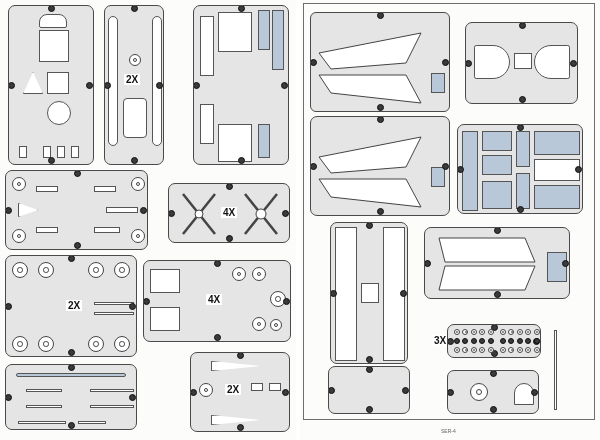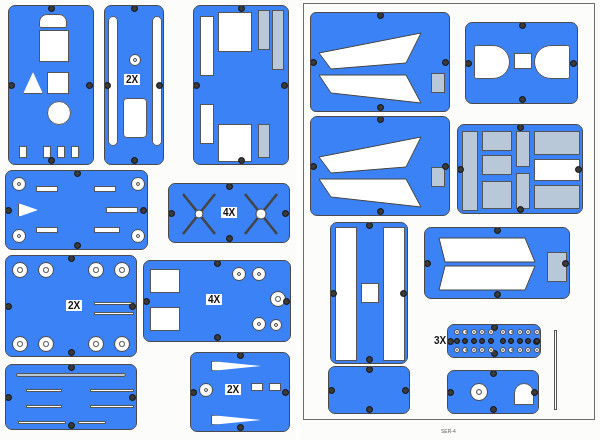--- a/index.html
+++ b/index.html
@@ -1,19 +1,19 @@
 <!DOCTYPE html>
 <html><head>
 <meta charset="utf-8">
 <style>
   html,body{margin:0;padding:0;background:#fff;}
   body{width:600px;height:440px;overflow:hidden;position:relative;font-family:"Liberation Sans",sans-serif;}
   .page{position:absolute;top:0;background:#fcfcfb;}
   .frame{position:absolute;border:1px solid #6d6d6d;}
-  .sprue{position:absolute;border:1.5px solid #4a4a4a;border-radius:7px;background:#3b82f6;box-sizing:border-box;overflow:hidden;}
+  .sprue{position:absolute;border:1.5px solid #4a4a4a;border-radius:7px;background:#e5e5e5;box-sizing:border-box;overflow:hidden;}
   .gate{position:absolute;width:7px;height:7px;border-radius:50%;background:#3a3a3a;border:1px solid #111;box-sizing:border-box;}
   .mult{position:absolute;font-weight:bold;font-size:10px;color:#111;background:#fff;padding:0 2px;}
   .part{position:absolute;border:1px solid #555;background:#fff;box-sizing:border-box;}
   .blue{background:#b9c8d8 !important;}
   .wheel{position:absolute;border:1.5px solid #444;border-radius:50%;background:#fff;box-sizing:border-box;}
   .wheel::after{content:"";position:absolute;left:30%;top:30%;width:40%;height:40%;border:1px solid #444;border-radius:50%;box-sizing:border-box;}
   svg{position:absolute;left:0;top:0;}
   .pagenum{position:absolute;font-size:5px;color:#666;}
 </style>
 </head>

